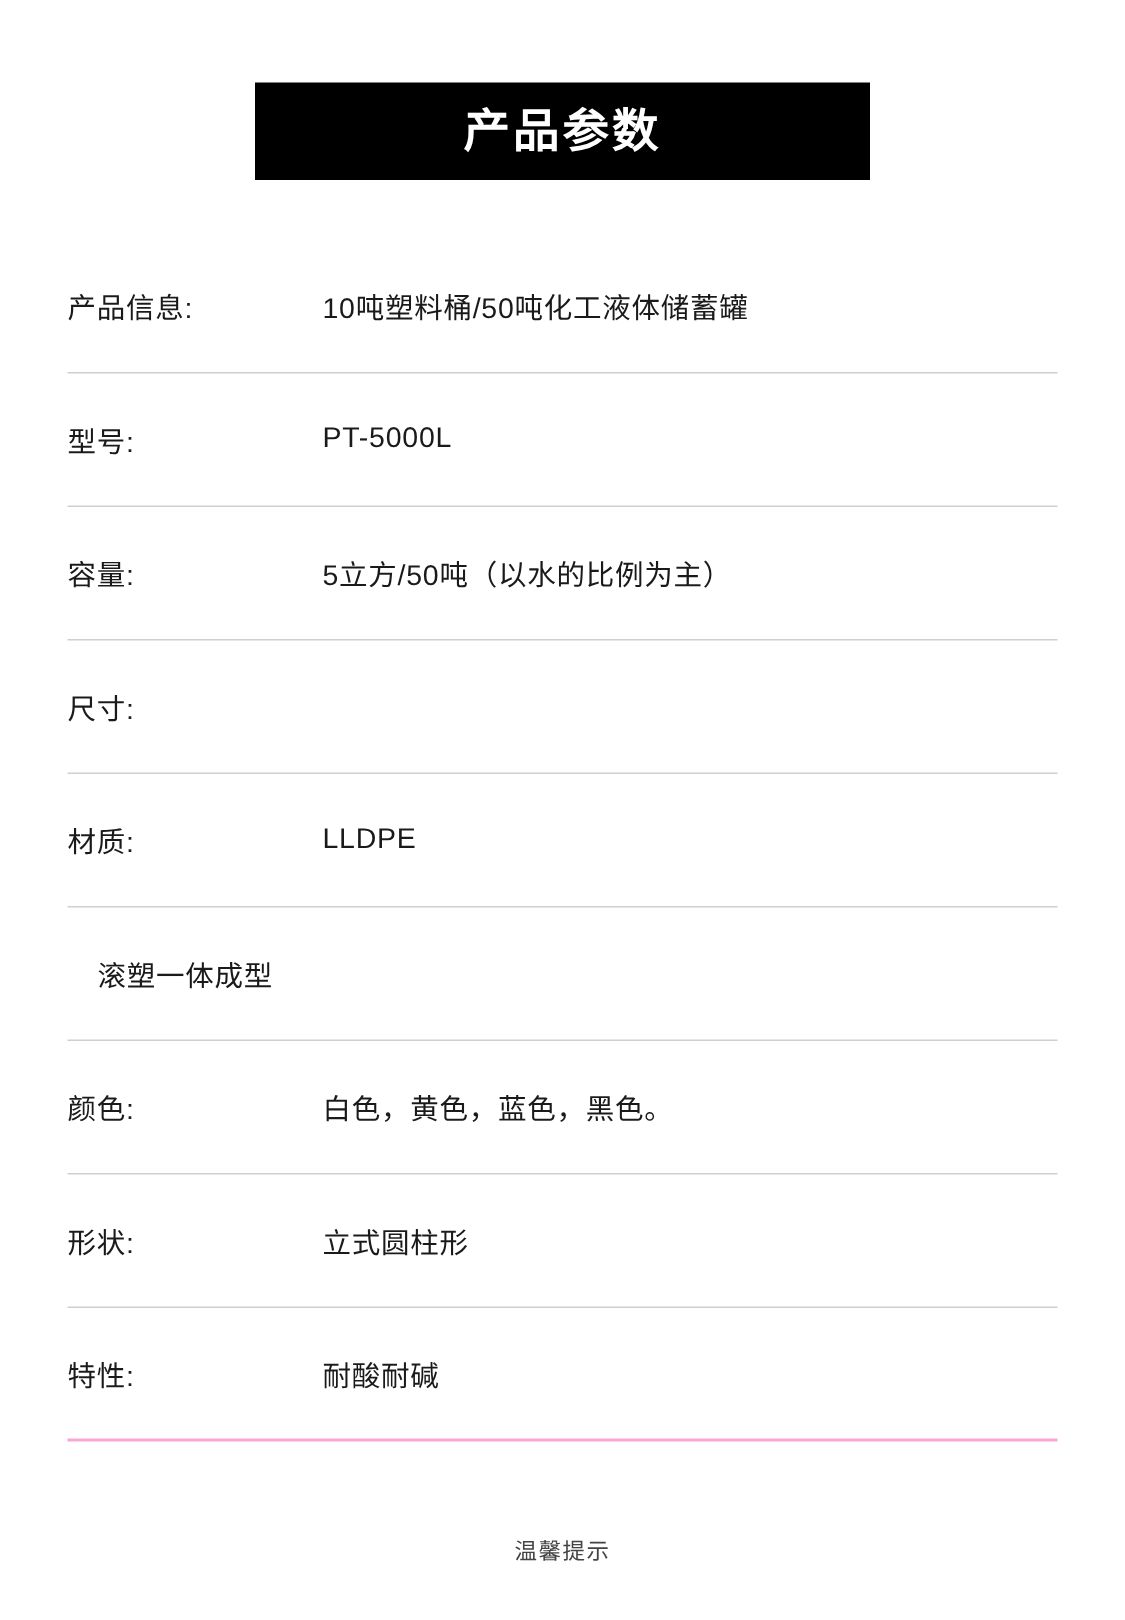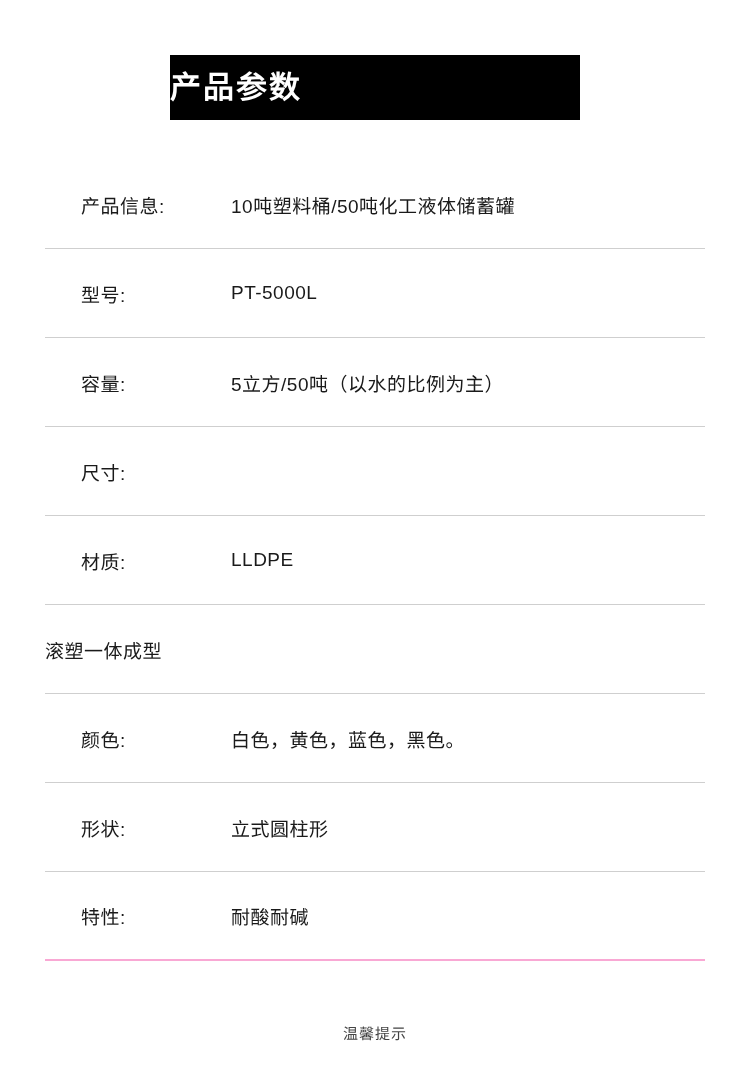--- a/index.html
+++ b/index.html
@@ -23,21 +23,21 @@
   
   .title-banner {
     position: absolute;
     left: 170px;
     top: 55px;
     width: 410px;
     height: 65px;
     background: #000000;
     display: flex;
     align-items: center;
-    justify-content: flex-start;
+    justify-content: center;
   }
   .title-text {
     color: #ffffff;
     font-size: 31px;
     font-weight: bold;
     letter-spacing: 2px;
     line-height: 1;
   }
   
   .spec-table {
@@ -55,27 +55,27 @@
   }
   .spec-row:last-child {
     border-bottom: 2px solid #f9a8d4;
   }
   .spec-label {
     width: 150px;
     flex: 0 0 150px;
     font-size: 19px;
     color: #1a1a1a;
     letter-spacing: 0.5px;
-    margin-left: 36px;
   }
   .spec-value {
     flex: 1 1 auto;
     font-size: 19px;
     color: #1a1a1a;
     letter-spacing: 0.5px;
+    margin-left: 20px;
   }
   
   .footer-note {
     position: absolute;
     left: 0;
     top: 1010px;
     width: 750px;
     text-align: center;
     font-size: 15px;
     color: #444444;

